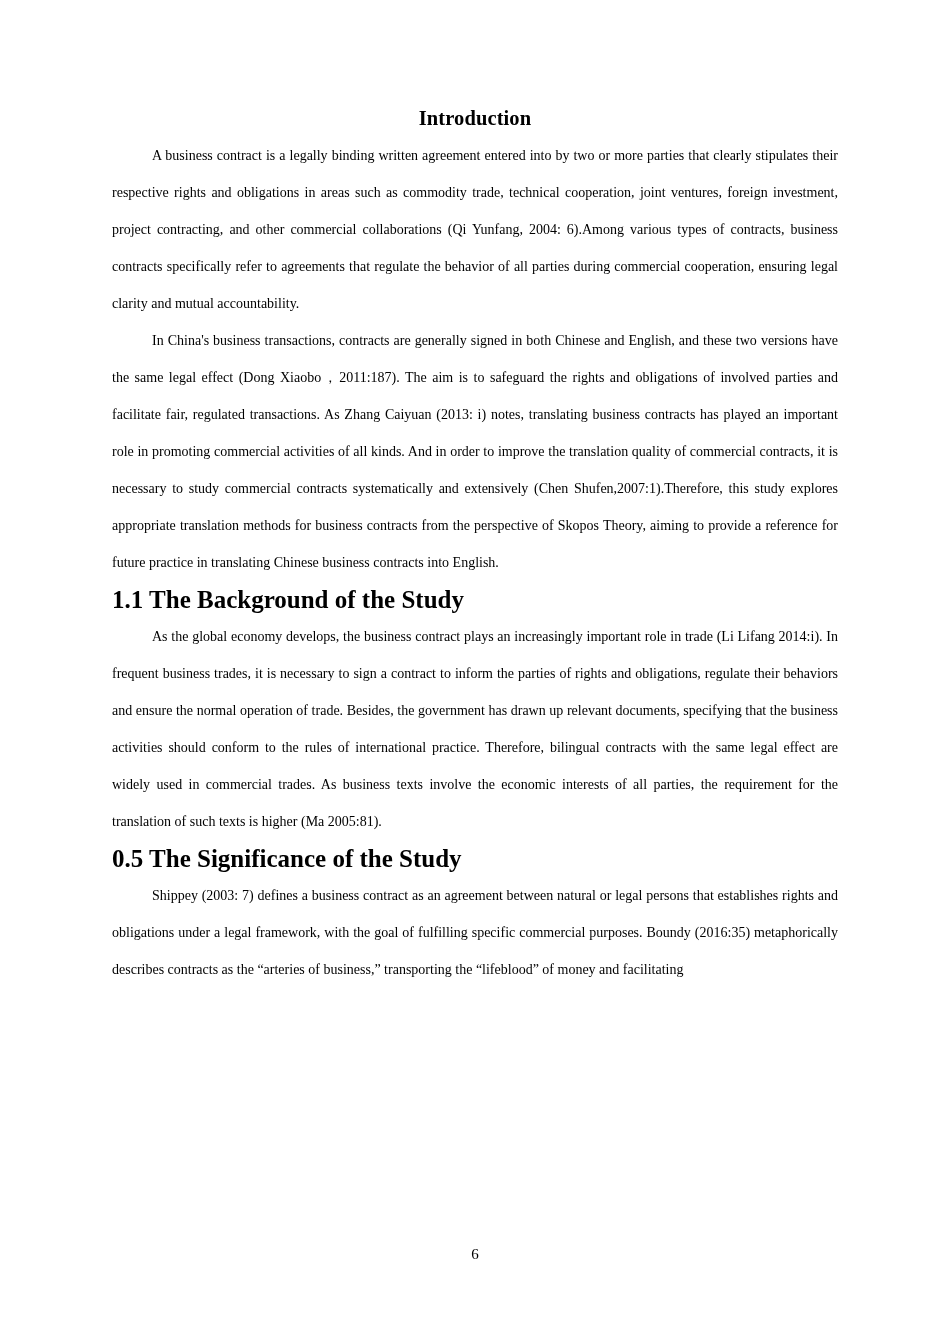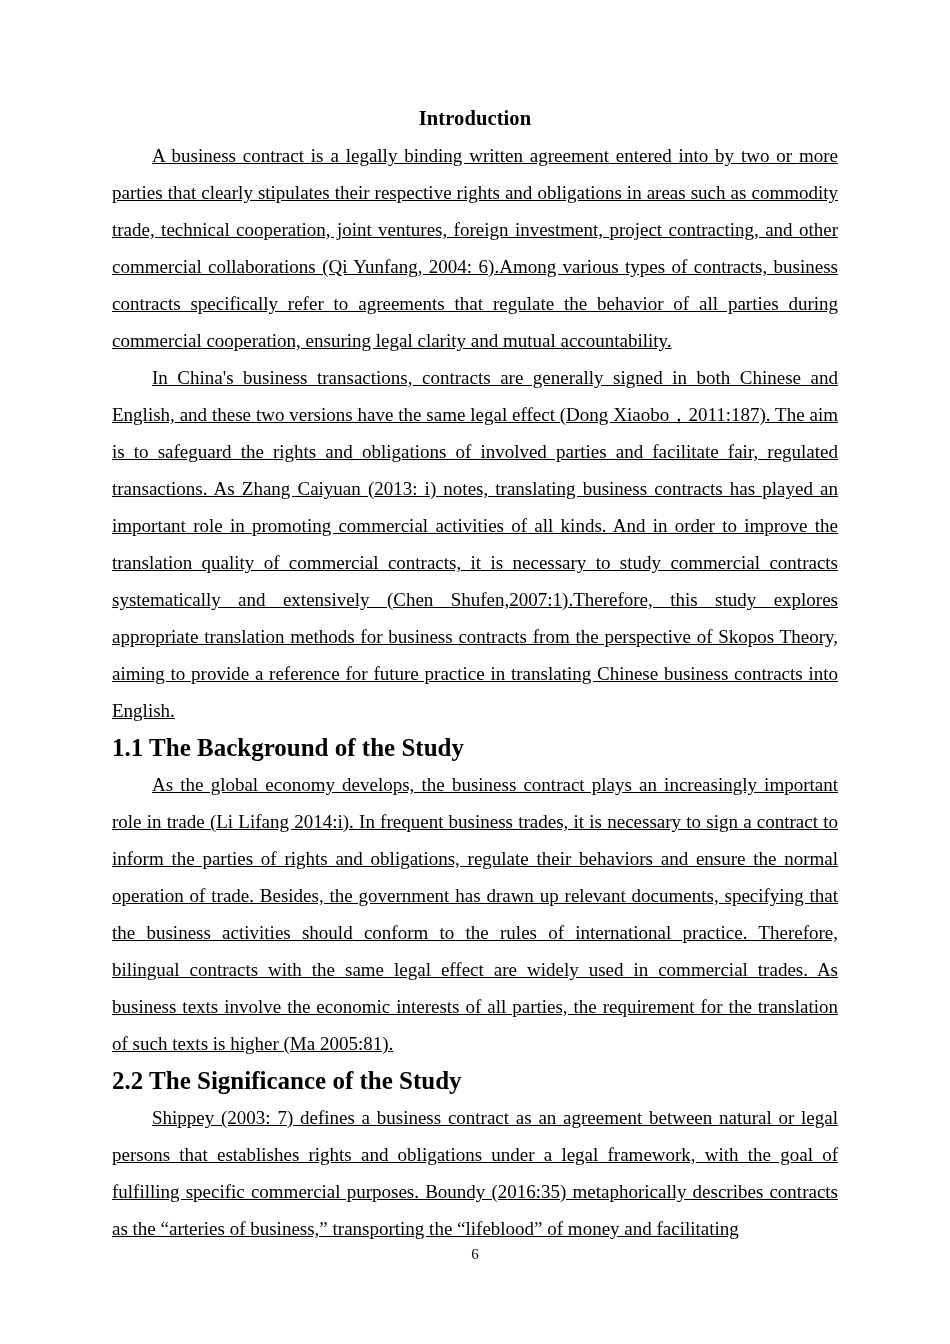--- a/index.html
+++ b/index.html
@@ -27,28 +27,27 @@
   .doc-title {
     text-align: center;
     font-size: 20.5px;
     font-weight: bold;
     line-height: 37px;
     margin: 0;
     padding-top: 100px;
     letter-spacing: 0.1px;
   }
   .para {
-    font-size: 19px;
+    font-size: 14px;
     line-height: 37px;
     margin: 0;
     text-align: justify;
     text-justify: inter-word;
     text-indent: 40px;
     hyphens: none;
-    text-decoration: underline;
   }
   .heading {
     font-size: 25px;
     line-height: 37px;
     font-weight: bold;
     margin: 0;
     text-align: left;
     text-indent: 0;
   }
   .page-number {
@@ -73,21 +72,21 @@
     <h1 class="doc-title">Introduction</h1>
 
     <p class="para">A business contract is a legally binding written agreement entered into by two or more parties that clearly stipulates their respective rights and obligations in areas such as commodity trade, technical cooperation, joint ventures, foreign investment, project contracting, and other commercial collaborations (Qi Yunfang, 2004: 6).Among various types of contracts, business contracts specifically refer to agreements that regulate the behavior of all parties during commercial cooperation, ensuring legal clarity and mutual accountability.</p>
 
     <p class="para">In China's business transactions, contracts are generally signed in both Chinese and English, and these two versions have the same legal effect (Dong Xiaobo，2011:187). The aim is to safeguard the rights and obligations of involved parties and facilitate fair, regulated transactions. As Zhang Caiyuan (2013: i) notes, translating business contracts has played an important role in promoting commercial activities of all kinds. And in order to improve the translation quality of commercial contracts, it is necessary to study commercial contracts systematically and extensively (Chen Shufen,2007:1).Therefore, this study explores appropriate translation methods for business contracts from the perspective of Skopos Theory, aiming to provide a reference for future practice in translating Chinese business contracts into English.</p>
 
     <h2 class="heading">1.1 The Background of the Study</h2>
 
     <p class="para">As the global economy develops, the business contract plays an increasingly important role in trade (Li Lifang 2014:i). In frequent business trades, it is necessary to sign a contract to inform the parties of rights and obligations, regulate their behaviors and ensure the normal operation of trade. Besides, the government has drawn up relevant documents, specifying that the business activities should conform to the rules of international practice. Therefore, bilingual contracts with the same legal effect are widely used in commercial trades. As business texts involve the economic interests of all parties, the requirement for the translation of such texts is higher (Ma 2005:81).</p>
 
-    <h2 class="heading">2.2 The Significance of the Study</h2>
+    <h2 class="heading">0.5 The Significance of the Study</h2>
 
     <p class="para">Shippey (2003: 7) defines a business contract as an agreement between natural or legal persons that establishes rights and obligations under a legal framework, with the goal of fulfilling specific commercial purposes. Boundy (2016:35) metaphorically describes contracts as the “arteries of business,” transporting the “lifeblood” of money and facilitating</p>
 
   </div>
 
   <div class="page-number">6</div>
 
 </div>
 
 </body></html>

